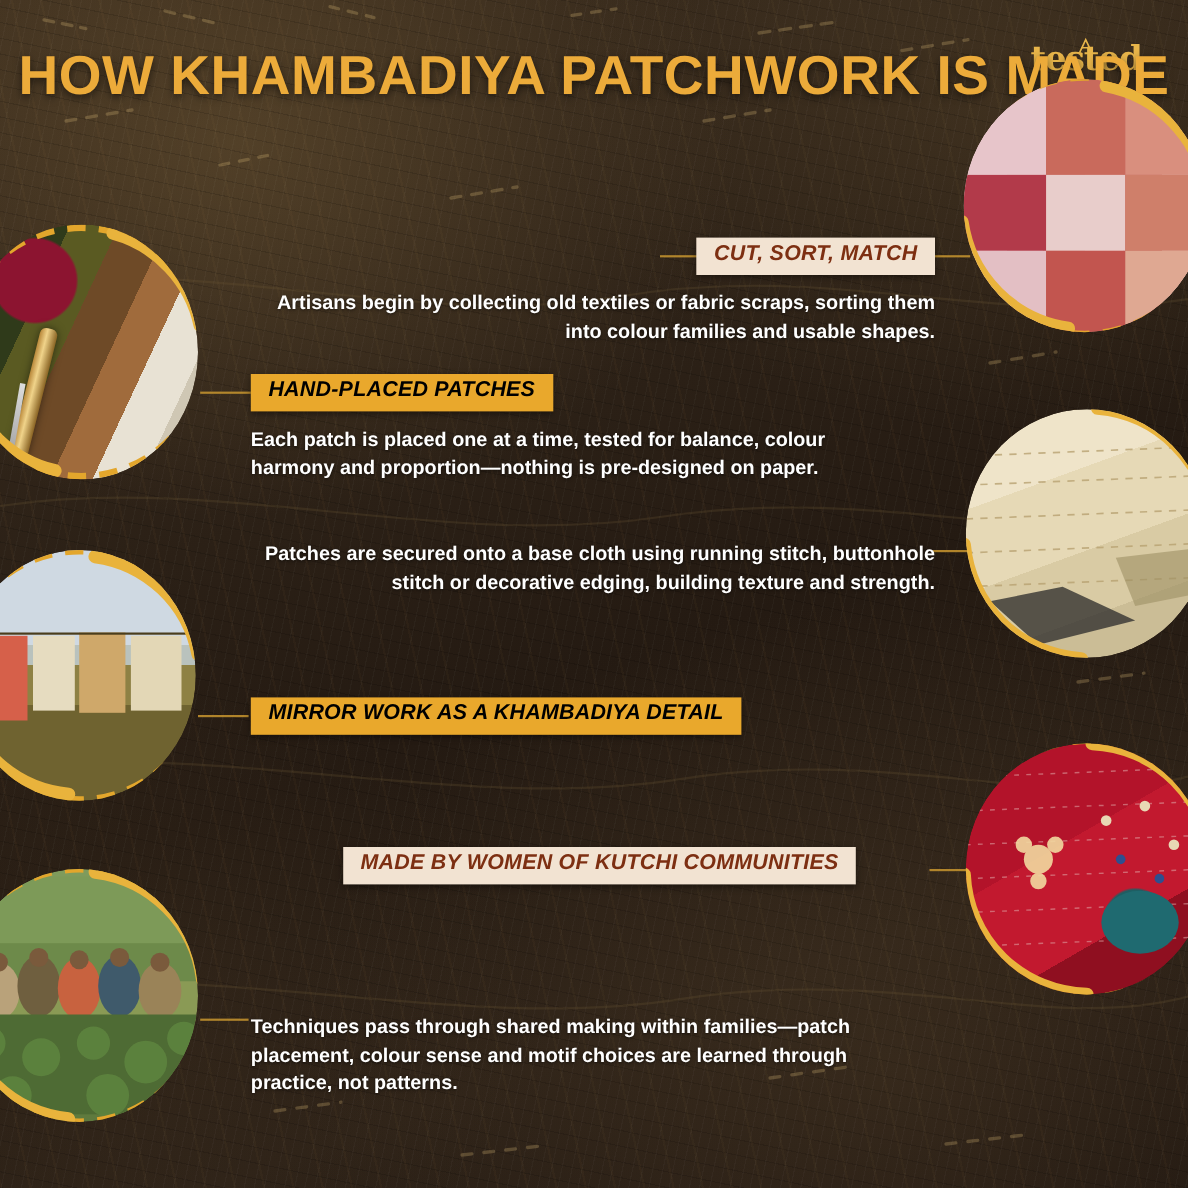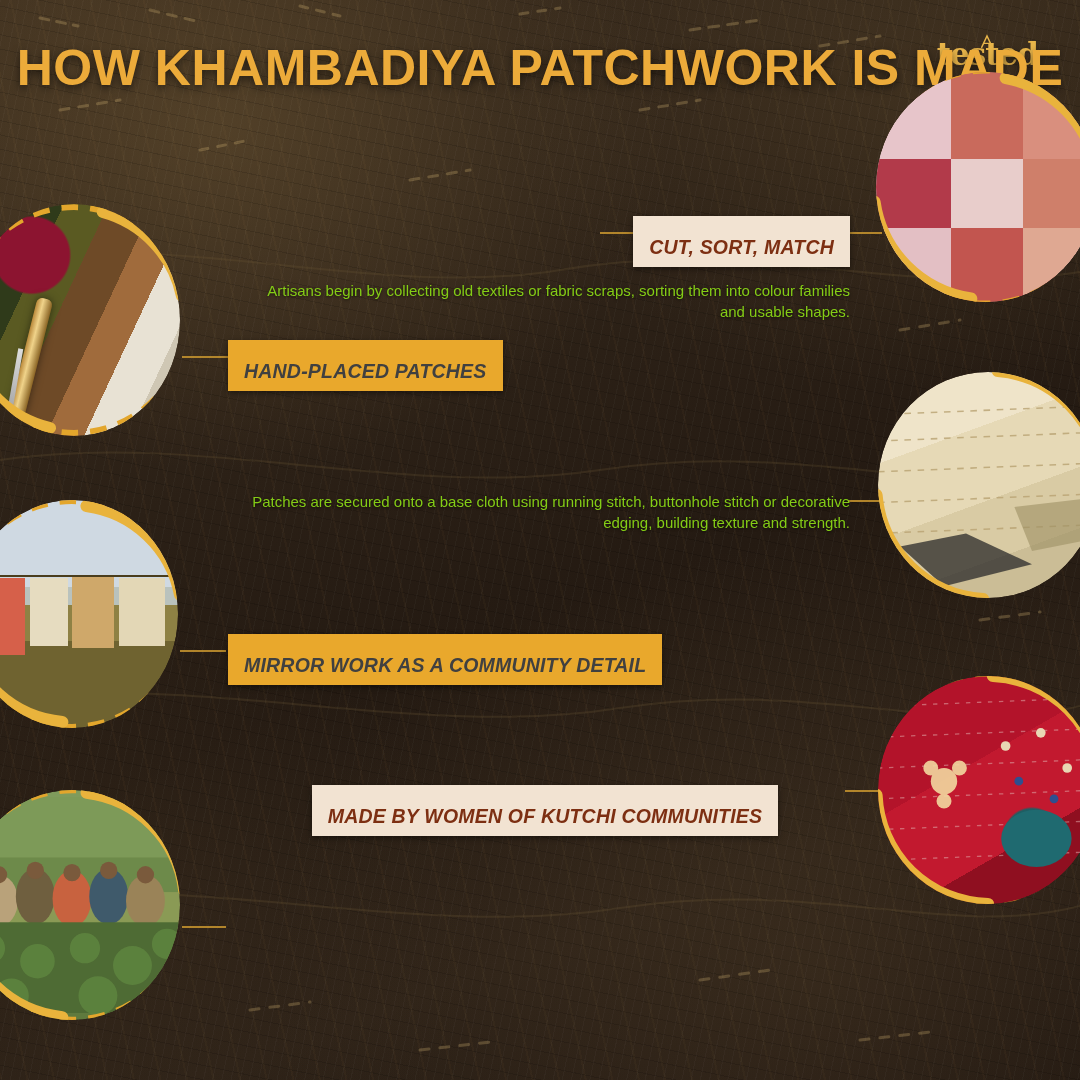--- a/index.html
+++ b/index.html
@@ -51,34 +51,34 @@
     font-weight:800; letter-spacing:.5px;
     text-transform:uppercase;
     text-shadow:0 3px 8px rgba(0,0,0,.55);
   }
 
   
   .row { position:absolute; }
 
   .chip {
     display:inline-block;
-    padding:20px 16px 8px;
+    padding:3px 16px 8px;
     font-size:19.5px; font-weight:700; font-style:italic;
     letter-spacing:.2px;
     color:#7d2f12;
     box-shadow:0 2px 6px rgba(0,0,0,.45);
     white-space:nowrap;
   }
   .chip.cream { background:#f2e3d2; }
-  .chip.gold  { background:#e9a82c; color:#404040; }
+  .chip.gold  { background:#e9a82c; color:#000000; }
 
   .body {
-    color:#84cc16;
-    font-size:15px;
-    font-weight:400;
+    color:#ffffff;
+    font-size:18px;
+    font-weight:700;
     line-height:1.42;
     text-shadow:0 1px 3px rgba(0,0,0,.6);
     margin-top:13px;
   }
   .ta-right { text-align:right; }
   .ta-left  { text-align:left; }
   .ta-center{ text-align:center; }
 
   
   .photo {
@@ -350,28 +350,30 @@
   </div>
 </div>
 
 <div class="row ta-right" style="left:250px; top:216px; width:600px;">
   <div class="chip cream">CUT, SORT, MATCH</div>
   <div class="body">Artisans begin by collecting old textiles or fabric scraps, sorting them into colour families and usable shapes.</div>
 </div>
 
 <div class="row ta-left" style="left:228px; top:340px; width:560px;">
   <div class="chip gold">HAND-PLACED PATCHES</div>
+  <div class="body">Each patch is placed one at a time, tested for balance, colour harmony and proportion—nothing is pre-designed on paper.</div>
 </div>
 
 <div class="row ta-right" style="left:240px; top:478px; width:610px;">
   <div class="body">Patches are secured onto a base cloth using running stitch, buttonhole stitch or decorative edging, building texture and strength.</div>
 </div>
 
 <div class="row ta-left" style="left:228px; top:634px; width:560px;">
-  <div class="chip gold">MIRROR WORK AS A COMMUNITY DETAIL</div>
-</div>
-
-<div class="row ta-center" style="left:240px; top:770px; width:610px;margin-top:15px;">
+  <div class="chip gold">MIRROR WORK AS A KHAMBADIYA DETAIL</div>
+</div>
+
+<div class="row ta-center" style="left:240px; top:770px; width:610px;">
   <div class="chip cream">MADE BY WOMEN OF KUTCHI COMMUNITIES</div>
 </div>
 
 <div class="row ta-left" style="left:228px; top:908px; width:560px;">
+  <div class="body">Techniques pass through shared making within families—patch placement, colour sense and motif choices are learned through practice, not patterns.</div>
 </div>
 
 </body></html>

